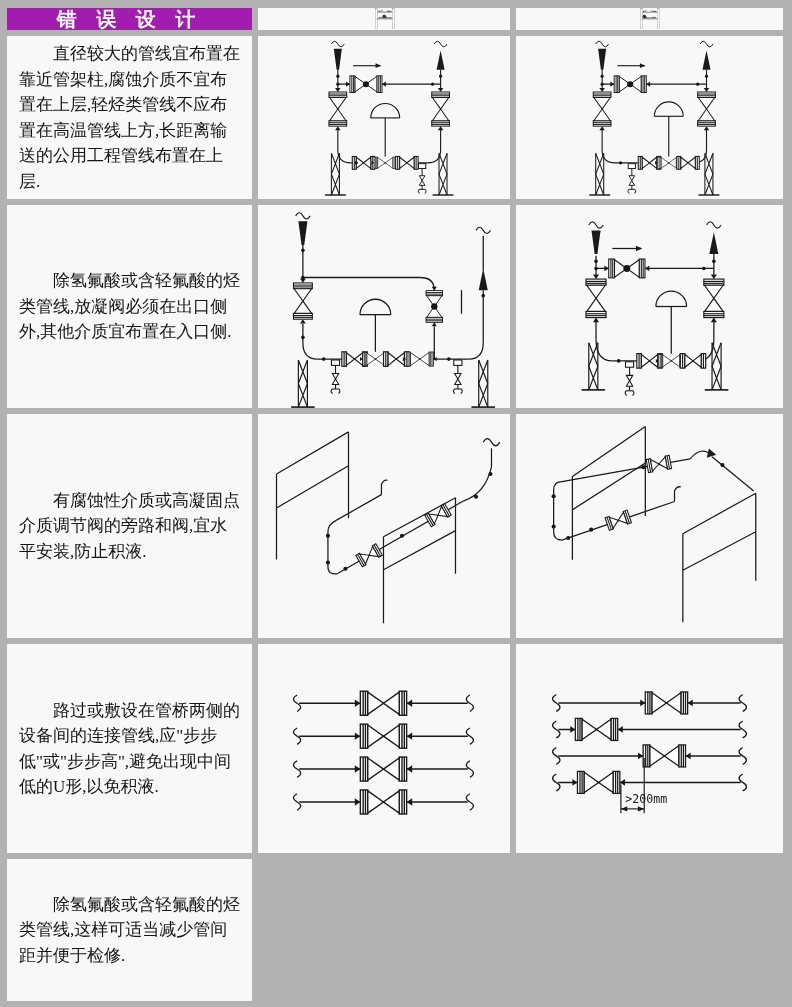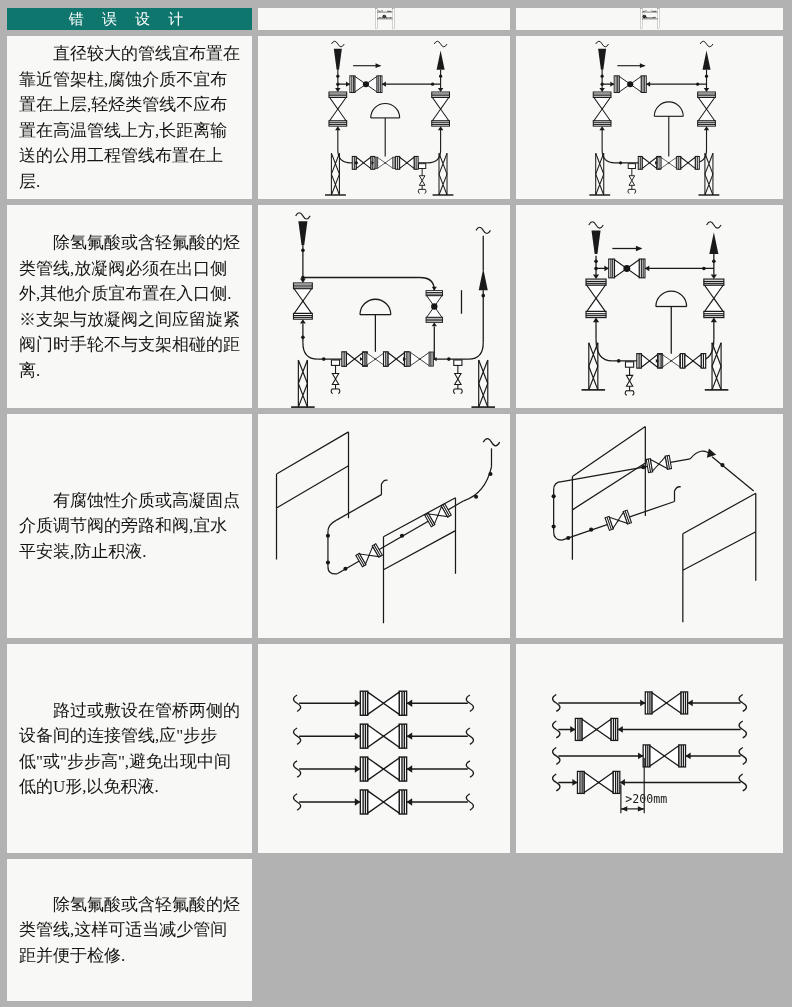--- a/index.html
+++ b/index.html
@@ -1,21 +1,21 @@
 <!DOCTYPE html>
 <html><head>
 <meta charset="utf-8">
 <style>
   html,body{margin:0;padding:0}
   body{width:792px;height:1007px;background:#b2b2b2;overflow:hidden;
        font-family:"Liberation Sans",sans-serif}
   .grid{display:grid;grid-template-columns:245px 252px 267px;
         grid-template-rows:22px 163px 203px 224px 209px 142px;
         gap:6px;padding:8px 7px}
-  .hcell{background:#0f766e;color:#fff;font-weight:normal;font-size:15px;
+  .hcell{background:#a21caf;color:#fff;font-weight:bold;font-size:20px;
          display:flex;align-items:center;justify-content:center;letter-spacing:7px}
   .cell{background:#f8f8f6;overflow:hidden}
   .note{display:flex;flex-direction:column;justify-content:center;
         padding:20px 12px;font-family:"Liberation Serif",serif;font-size:17px;
         line-height:1.5;color:#151515}
   .note p{margin:0}
   .note p.ind{text-indent:2em}
   svg.diag{display:block;width:100%;height:100%}
   .hiddefs{position:absolute;width:0;height:0}
 </style>
@@ -217,21 +217,20 @@
           <circle cx="67" cy="50" r="2"></circle>
           <circle cx="197" cy="50" r="2"></circle>
         <circle cx="186" cy="60" r="2"></circle>
           <circle cx="90" cy="158" r="2"></circle>
           <circle cx="67" cy="60" r="2"></circle>
         </g>
     </svg>
   </div>
   <div class="cell note">
     <p class="ind">除氢氟酸或含轻氟酸的烃类管线,放凝阀必须在出口侧外,其他介质宜布置在入口侧.</p>
-    <p>※支架与放凝阀之间应留旋紧阀门时手轮不与支架相碰的距离.</p>
   </div>
 
   <div class="cell">
     <svg class="diag" viewBox="0 0 245 224">
       <g stroke="#1a1a1a" stroke-width="1.4" fill="none">
         <line x1="33" y1="42" x2="33" y2="82"></line>
         <line x1="33" y1="80" x2="162" y2="80"></line>
         <path d="M162,80 Q178,80 178,94"></path>
         <line x1="178" y1="134" x2="178" y2="170"></line>
         <line x1="33" y1="131" x2="33" y2="152"></line>

